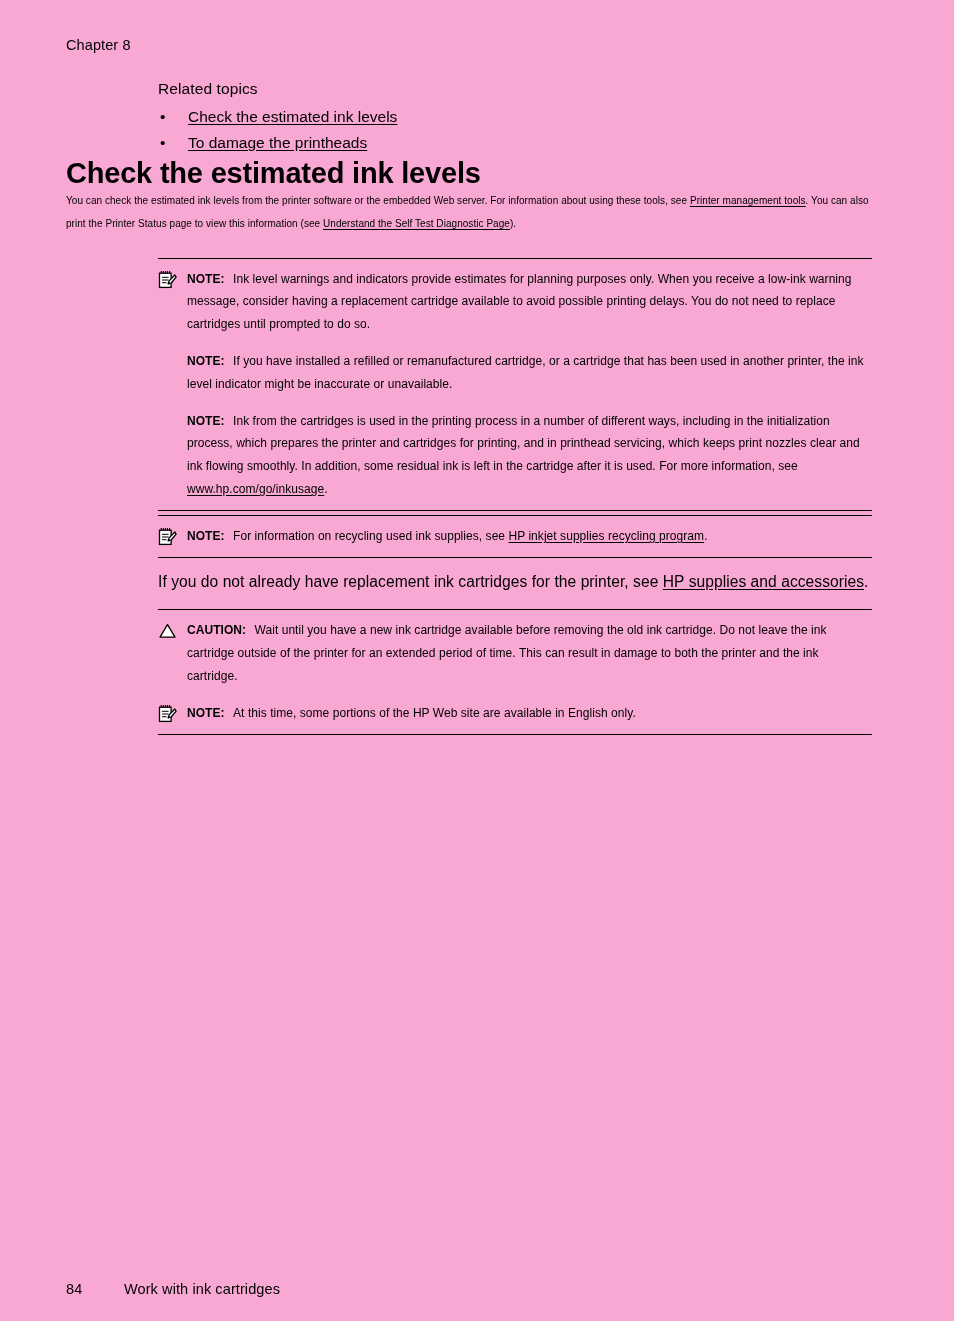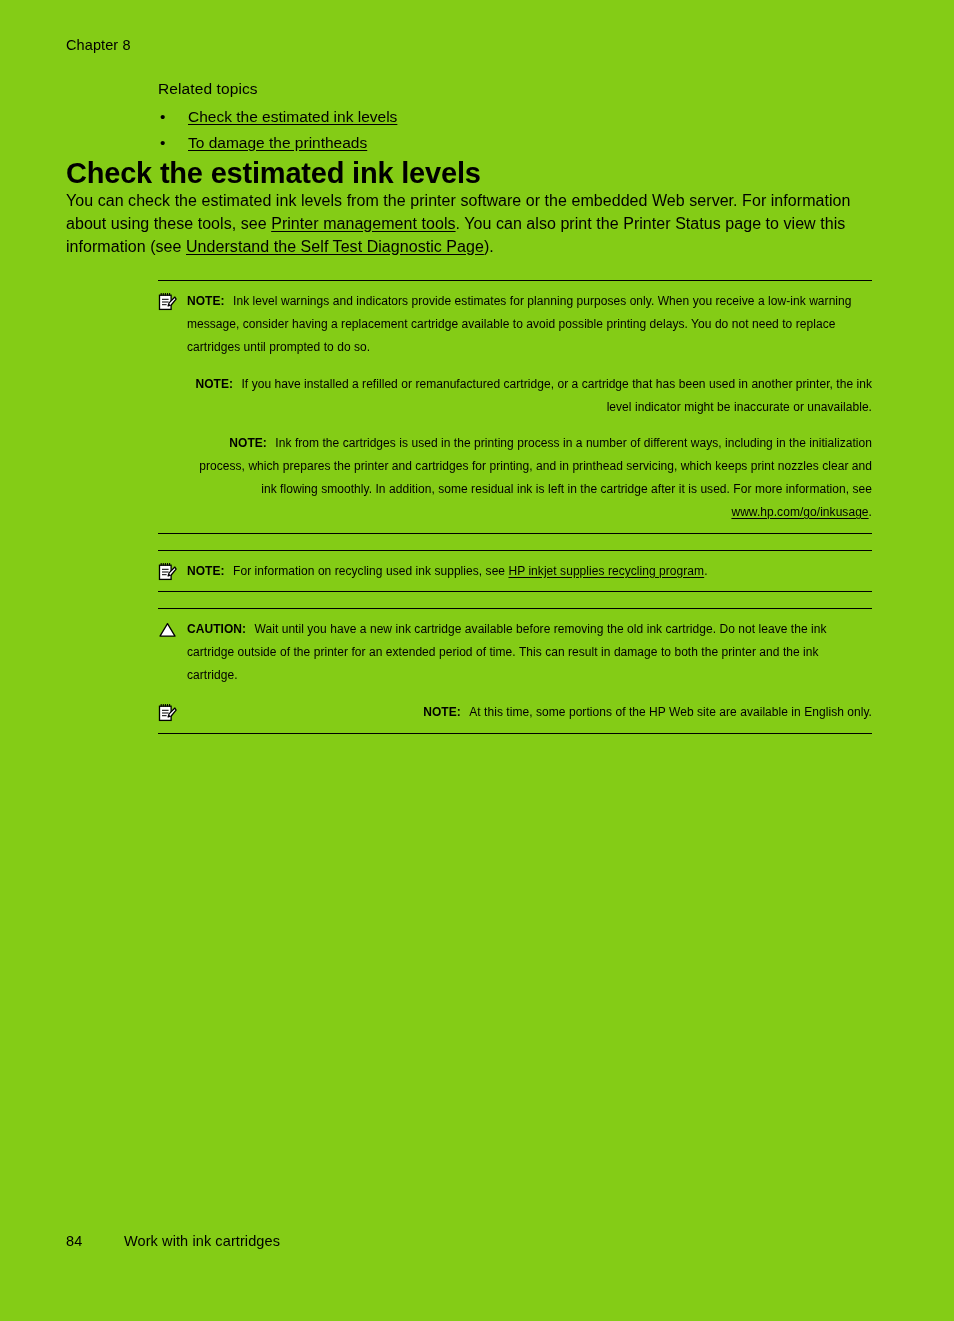--- a/index.html
+++ b/index.html
@@ -10,21 +10,21 @@
   body {
     font-family: "Liberation Sans", sans-serif;
     color: #000000;
     -webkit-font-smoothing: antialiased;
   }
   #page {
     position: relative;
     width: 954px;
     height: 1321px;
     margin: 0 auto;
-    background: #84cc16;
+    background: #f9a8d4;
     overflow: hidden;
   }
 
   
   .running-head {
     position: absolute;
     left: 66px;
     top: 36px;
     font-size: 14.5px;
     line-height: 18px;
@@ -76,21 +76,21 @@
     font-weight: bold;
     line-height: 34px;
     letter-spacing: -0.2px;
     margin: 0;
     padding: 0;
   }
   .h1-gap-top-1 { margin-top: 36px; }
   .h1-gap-top-2 { margin-top: 42px; }
 
   p.body {
-    font-size: 16px;
+    font-size: 10px;
     line-height: 22.8px;
     margin: 0;
     letter-spacing: 0.05px;
   }
   .p-after-h1 { margin-top: 18px; }
 
   a.doclink, .doclink {
     color: #000000;
     text-decoration: underline;
     text-underline-offset: 1.5px;
@@ -99,31 +99,31 @@
   
   .admon-group {
     border-top: 1.6px solid #000;
     border-bottom: 1.6px solid #000;
     margin-left: 92px;      
     width: 714px;           
     padding: 9px 0 9px 0;
     box-sizing: content-box;
   }
   .admon-group.gap-a { margin-top: 22px; }
-  .admon-group.gap-b { margin-top: 16px; }
+  .admon-group.gap-b { margin-top: 4px; }
   .admon-group.gap-c { margin-top: 16px; }
 
   .admon {
     position: relative;
     padding-left: 29px;       
     font-size: 12px;
     line-height: 22.8px;
     letter-spacing: 0.05px;
   }
-  .admon + .admon { margin-top: 14px; text-align: right; }
+  .admon + .admon { margin-top: 14px; }
 
   .admon .label {
     font-weight: bold;
   }
   .admon .label-gap { letter-spacing: 0.9px; }
 
   .admon-icon {
     position: absolute;
     left: 0px;
     top: 2px;
@@ -140,21 +140,21 @@
     line-height: 22.8px;
     margin-top: 13px;
     margin-bottom: 0;
     letter-spacing: 0.05px;
   }
 
   
   .footer {
     position: absolute;
     left: 66px;
-    top: 1232px;
+    top: 1280px;
     font-size: 14.5px;
     line-height: 18px;
     letter-spacing: 0.1px;
     white-space: pre;
   }
   .footer .pagenum { display: inline-block; width: 58px; }
 </style>
 </head>
 <body>
 
@@ -220,20 +220,21 @@
             <line x1="4.0" y1="12.7" x2="8.6" y2="12.7" stroke="#000000" stroke-width="1"></line>
             <path d="M3.2 3.4 L3.2 0.9 M5.3 3.4 L5.3 0.9 M7.4 3.4 L7.4 0.9 M9.5 3.4 L9.5 0.9 M11.6 3.4 L11.6 0.9" stroke="#000000" stroke-width="1.1"></path>
             <path d="M16.9 5.0 L11.1 10.9 L10.1 14.0 L13.2 13.0 L18.1 7.1 Z" fill="#ffffff" stroke="#000000" stroke-width="1.3" stroke-linejoin="round"></path>
             <path d="M10.1 14.0 L11.6 12.2" stroke="#000000" stroke-width="1"></path>
           </svg>
         </span>
         <span class="label">NOTE:</span><span class="label-gap">&nbsp;&nbsp;</span><span>For information on recycling used ink supplies, see </span><span class="doclink">HP inkjet supplies recycling program</span><span>.</span>
       </div>
     </div>
 
+    <p class="between-note"><span>If you do not already have replacement ink cartridges for the printer, see </span><span class="doclink">HP supplies and accessories</span><span>.</span></p>
 
     <div class="admon-group gap-c">
 
       <div class="admon">
         <span class="admon-icon">
           <svg width="19" height="19" viewBox="0 0 19 19" xmlns="http://www.w3.org/2000/svg">
             <path d="M9.5 3.6 L17.0 16.1 L2.0 16.1 Z" fill="#ffffff" stroke="#000000" stroke-width="1.3" stroke-linejoin="round"></path>
           </svg>
         </span>
         <span class="label">CAUTION:</span><span class="label-gap">&nbsp;&nbsp;</span><span>Wait until you have a new ink cartridge available before removing the old ink cartridge. Do not leave the ink cartridge outside of the printer for an extended period of time. This can result in damage to both the printer and the ink cartridge.</span>

